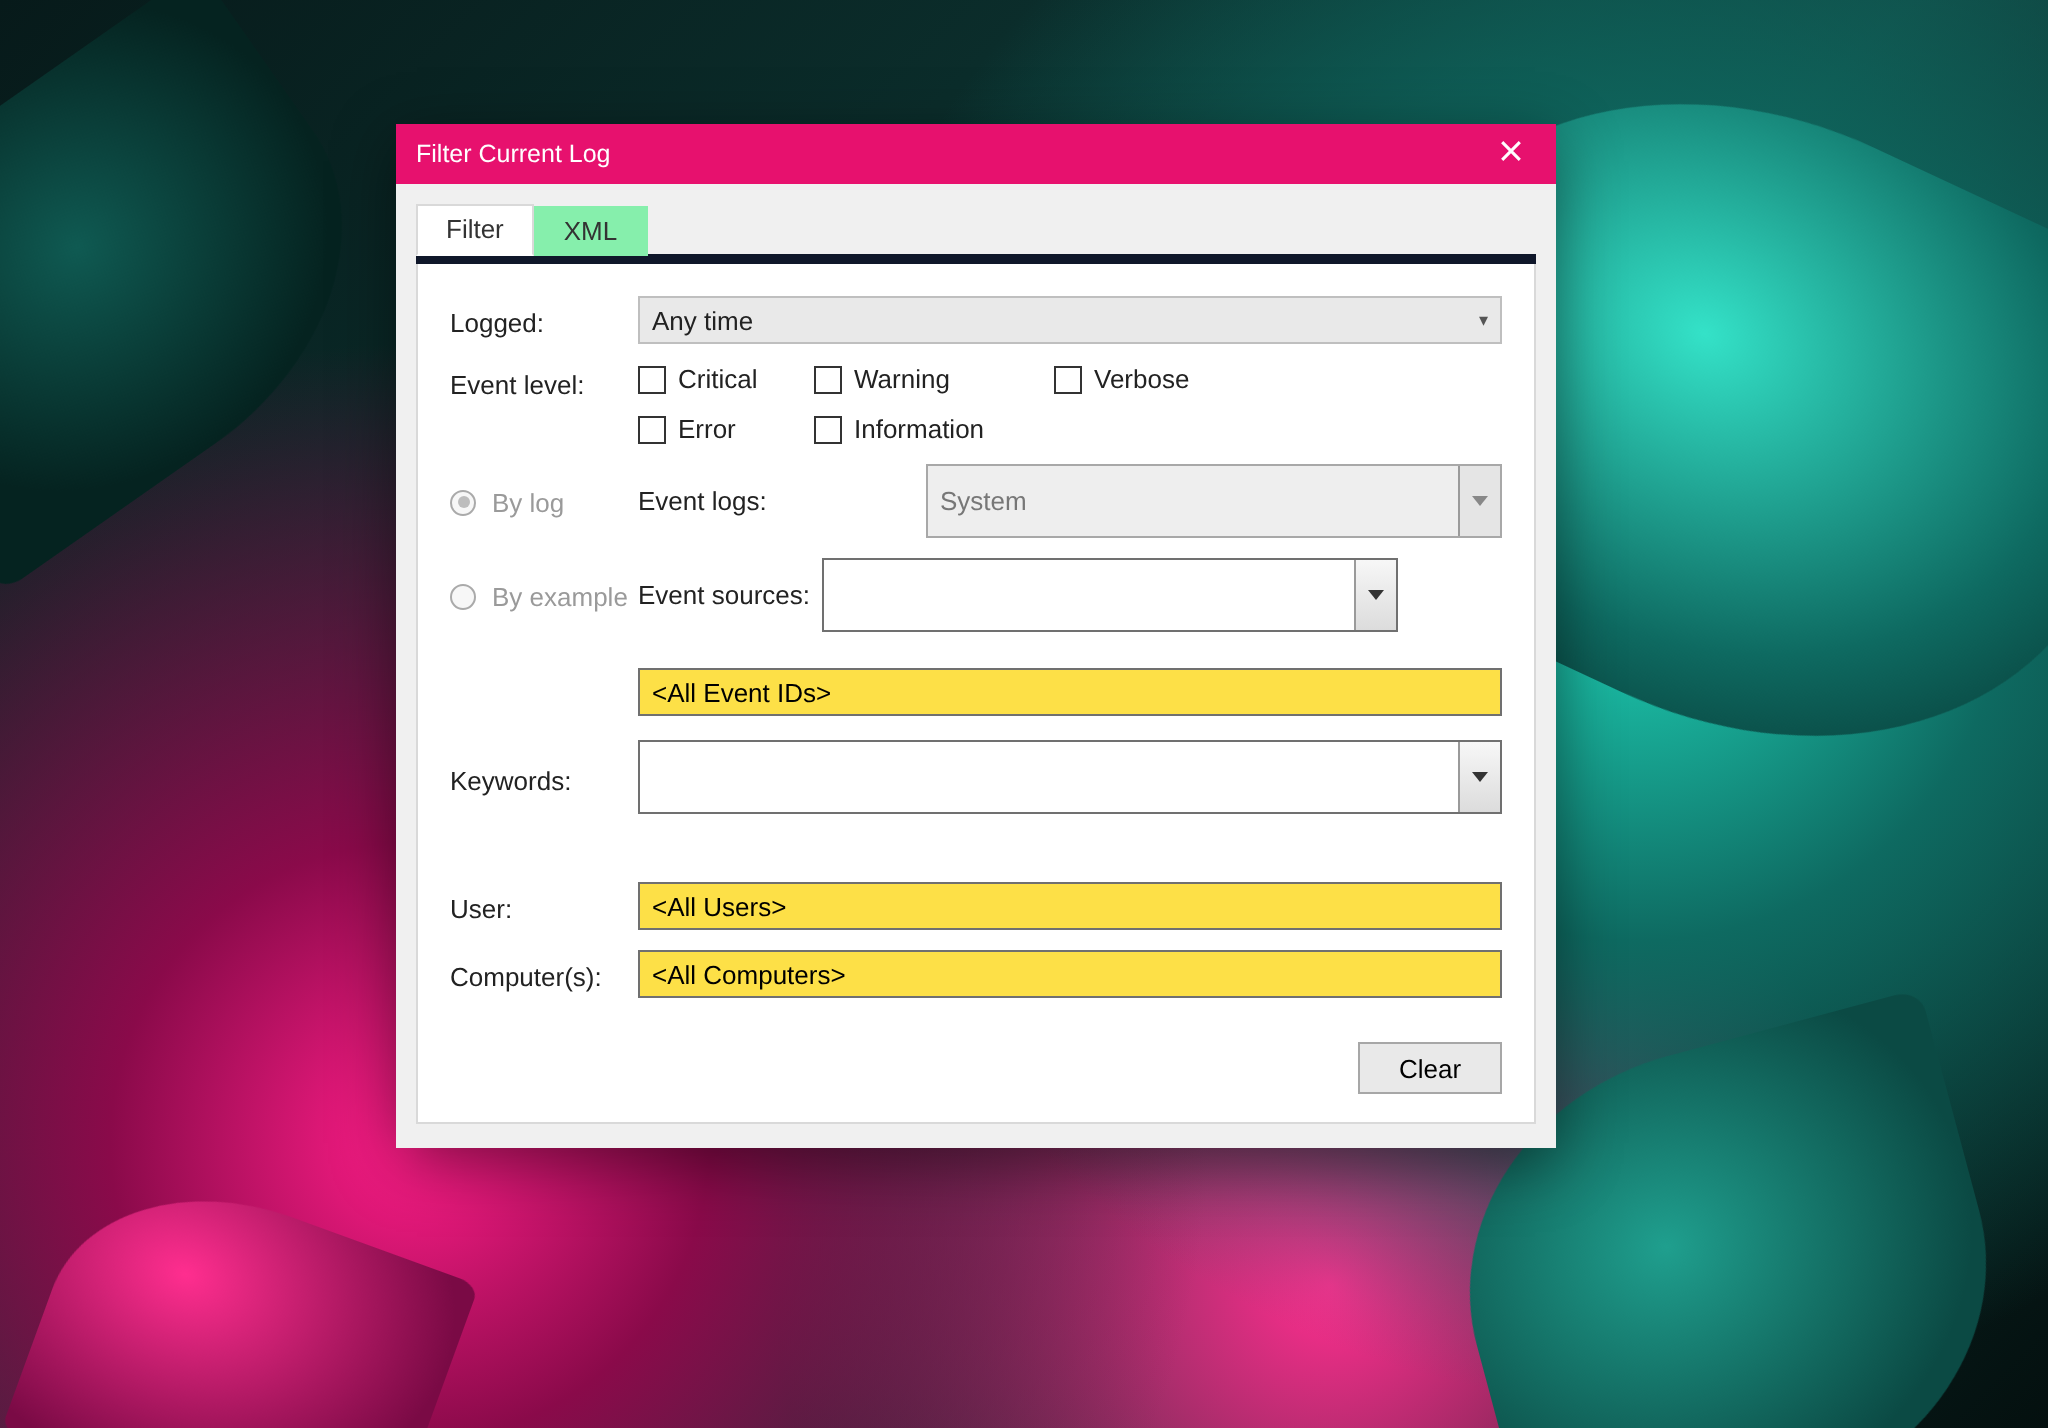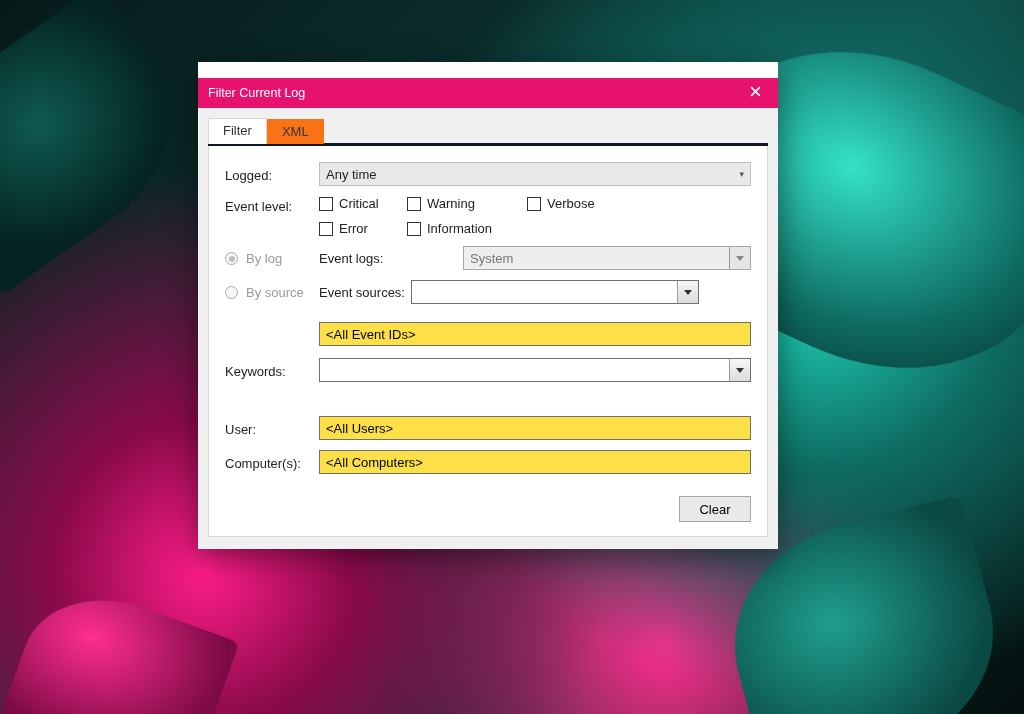--- a/index.html
+++ b/index.html
@@ -50,21 +50,20 @@
     box-shadow: 0 8px 30px rgba(0,0,0,0.45);
   }
   .titlebar {
     height: 30px;
     background: #e7116e;
     color: #fff;
     display: flex;
     align-items: center;
     padding: 0 0 0 10px;
     font-size: 12.5px;
-    margin-top: 16px;
   }
   .titlebar .title { flex: 1; }
   .titlebar .close {
     width: 45px;
     height: 30px;
     display: flex;
     align-items: center;
     justify-content: center;
     cursor: pointer;
   }
@@ -73,29 +72,29 @@
   .client {
     background: #f0f0f0;
     padding: 10px 10px 12px 10px;
   }
 
   .tabstrip {
     display: flex;
     align-items: flex-end;
     height: 25px;
     position: relative;
-    border-bottom: 3px solid #0f172a;
+    border-bottom: 5px solid #0f172a;
   }
   .tab {
     height: 24px;
     line-height: 24px;
     padding: 0 14px;
     font-size: 13px;
     color: #333;
-    background: #f97316;
+    background: #86efac;
     border: 1px solid transparent;
     border-bottom: none;
     position: relative;
     top: 1px;
     cursor: pointer;
   }
   .tab.active {
     background: #fff;
     border-color: #d9d9d9;
     border-bottom: 1px solid #fff;
@@ -144,21 +143,21 @@
     position: absolute;
     right: 6px;
     top: 50%;
     transform: translateY(-50%);
     color: #555;
     font-size: 9px;
     pointer-events: none;
   }
 
   .combo-dd {
-    height: 24px;
+    height: 37px;
     border: 1px solid #707070;
     background: #fff;
     display: flex;
     align-items: stretch;
   }
   .combo-dd.disabled {
     background: #eeeeee;
     color: #777;
     border-color: #a8a8a8;
   }
@@ -381,21 +380,21 @@
                 <span class="dd-btn"></span>
               </div>
             </div>
           </div>
         </div>
 
         <div class="row radio-row" style="margin-bottom:18px;">
           <div class="label-col">
             <span class="radio">
               <span class="circ"></span>
-              <span>By source</span>
+              <span>By example</span>
             </span>
           </div>
           <div class="field-col" style="display:flex; align-items:center;">
             <span class="sub-label">Event sources:</span>
             <div class="event-combo-wrap">
               <div class="combo-dd">
                 <span class="value"></span>
                 <span class="dd-btn"></span>
               </div>
             </div>

